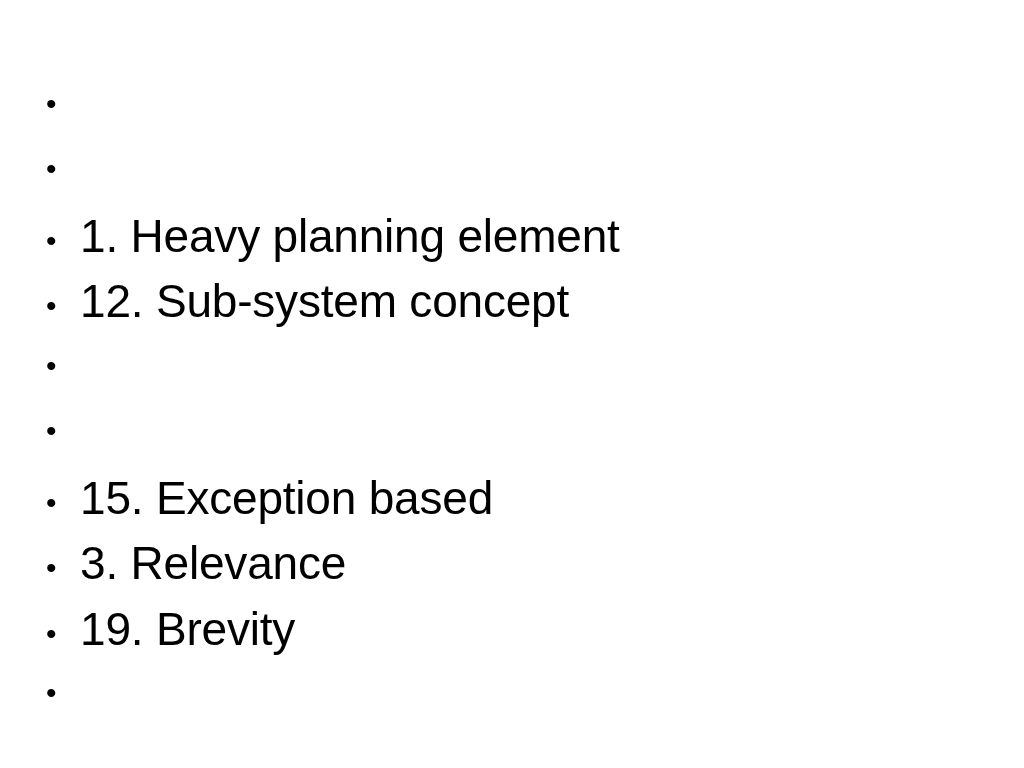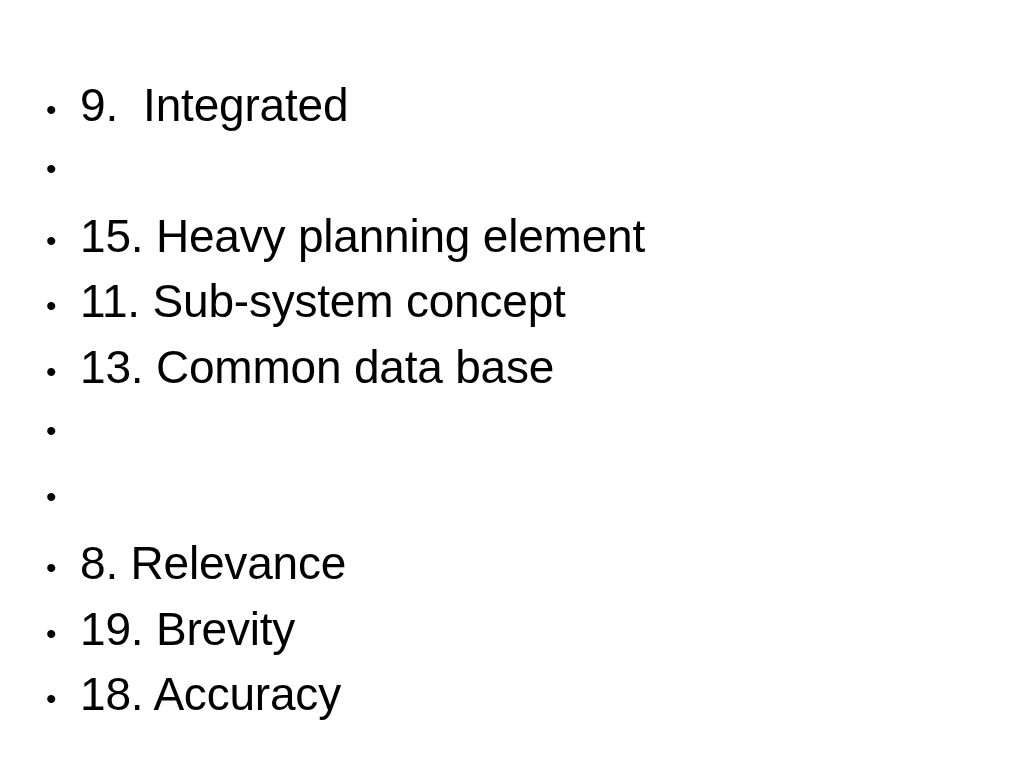--- a/index.html
+++ b/index.html
@@ -64,59 +64,57 @@
   }
 </style>
 </head>
 <body>
 
 <div class="slide">
   <ul class="bullet-list">
 
     <li class="bullet-item" style="top:82px">
       <span class="bullet-marker">•</span>
-      <span class="bullet-text">9.  Integrated</span>
     </li>
 
     <li class="bullet-item" style="top:147px">
       <span class="bullet-marker">•</span>
     </li>
 
     <li class="bullet-item" style="top:213px">
       <span class="bullet-marker">•</span>
-      <span class="bullet-text">15. Heavy planning element</span>
+      <span class="bullet-text">1. Heavy planning element</span>
     </li>
 
     <li class="bullet-item" style="top:278px">
       <span class="bullet-marker">•</span>
-      <span class="bullet-text">11. Sub-system concept</span>
+      <span class="bullet-text">12. Sub-system concept</span>
     </li>
 
     <li class="bullet-item" style="top:344px">
       <span class="bullet-marker">•</span>
-      <span class="bullet-text">13. Common data base</span>
     </li>
 
     <li class="bullet-item" style="top:409px">
       <span class="bullet-marker">•</span>
     </li>
 
     <li class="bullet-item" style="top:475px">
       <span class="bullet-marker">•</span>
+      <span class="bullet-text">15. Exception based</span>
     </li>
 
     <li class="bullet-item" style="top:540px">
       <span class="bullet-marker">•</span>
-      <span class="bullet-text">8. Relevance</span>
+      <span class="bullet-text">3. Relevance</span>
     </li>
 
     <li class="bullet-item" style="top:606px">
       <span class="bullet-marker">•</span>
       <span class="bullet-text">19. Brevity</span>
     </li>
 
     <li class="bullet-item" style="top:671px">
       <span class="bullet-marker">•</span>
-      <span class="bullet-text">18. Accuracy</span>
     </li>
 
   </ul>
 </div>
 
 </body></html>

